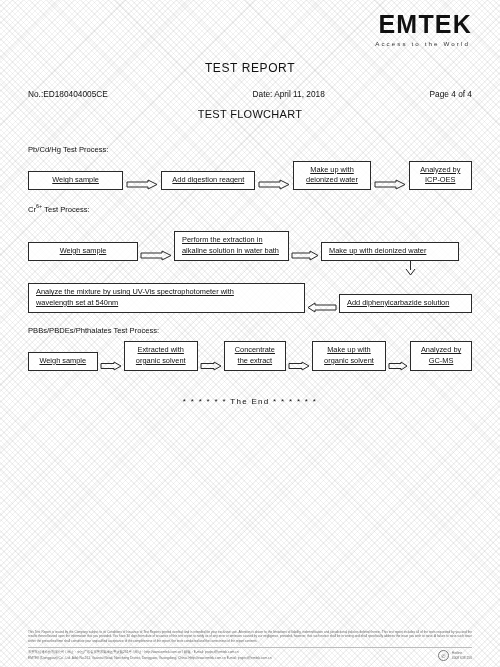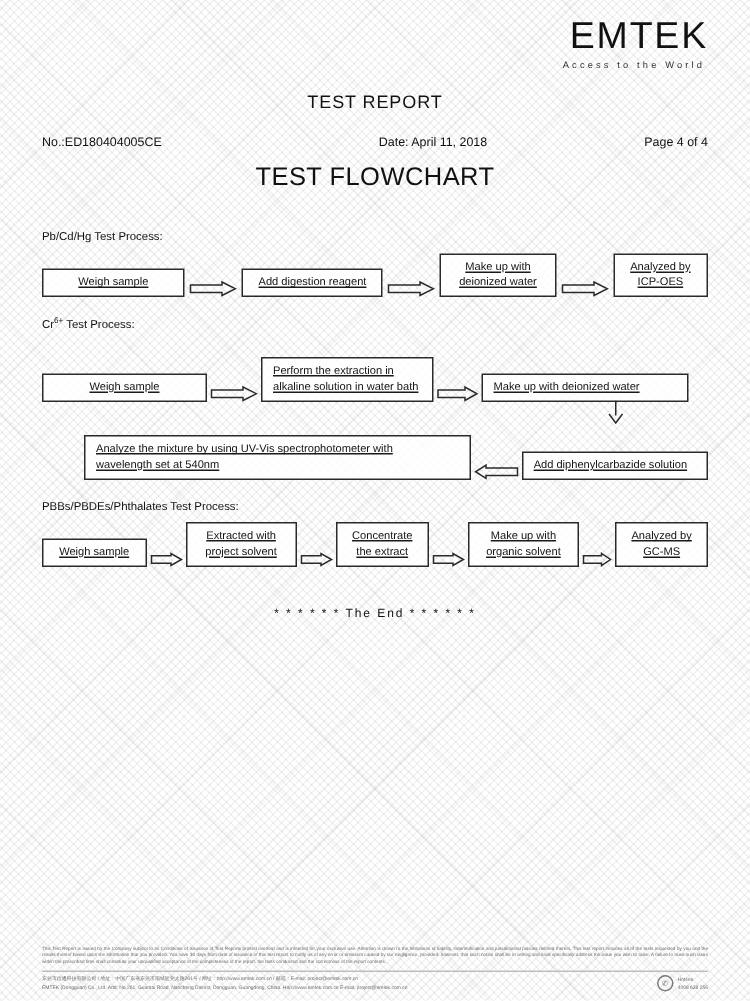--- a/index.html
+++ b/index.html
@@ -22,40 +22,40 @@
       repeating-linear-gradient(-45deg, rgba(0,0,0,0.028) 0 2px, rgba(0,0,0,0) 2px 46px);
     box-sizing:border-box;
     padding:0 28px;
   }
   .content{position:relative;z-index:2;}
 
   
   .logo-block{padding-top:12px;text-align:right;}
   .logo-word{
     font-family:"Liberation Sans",sans-serif;
-    font-size:25px;font-weight:normal;letter-spacing:1.2px;
+    font-size:25px;font-weight:bold;letter-spacing:1.2px;
     color:#111;line-height:1;
   }
   .logo-tag{
     font-size:6.2px;letter-spacing:2.1px;color:#333;
     margin-top:3px;margin-right:2px;
   }
 
   
   .doc-title{
     text-align:center;font-size:12px;letter-spacing:0.6px;
     margin-top:14px;color:#111;
   }
   .meta-row{
     display:flex;justify-content:space-between;align-items:baseline;
     font-size:8.3px;margin-top:14px;color:#111;
   }
   .meta-row .mid{margin-left:40px;}
   .flow-title{
-    text-align:center;font-size:17px;margin-top:9px;letter-spacing:0.3px;color:#111;
+    text-align:center;font-size:11px;margin-top:9px;letter-spacing:0.3px;color:#111;
   }
 
   
   .section{margin-top:25px;}
   .section-label{font-size:7.6px;margin-bottom:4px;color:#111;}
   .section-label sup{font-size:5.4px;vertical-align:super;}
 
   .row{display:flex;align-items:flex-end;text-decoration:underline;}
 
   .fbox{
@@ -171,42 +171,42 @@
         <div class="fbox left" style="width:138px;">Make up with deionized water</div>
       </div>
 
       <div style="position:relative;height:14px;">
         <svg width="11" height="16" viewBox="0 0 11 16" style="position:absolute;right:56px;top:-1px;">
           <path d="M5.5 0 V10 M1 9 L5.5 15 L10 9" fill="none" stroke="#2a2a2a" stroke-width="1"></path>
         </svg>
       </div>
 
       <div class="row" style="height:38px;">
-        <div class="fbox left" style="width:288px;white-space:pre-line;margin-left:28px;"><span>Analyze the mixture by using UV-Vis spectrophotometer with
+        <div class="fbox left" style="width:288px;white-space:pre-line;"><span>Analyze the mixture by using UV-Vis spectrophotometer with
 wavelength set at 540nm</span></div>
         <div class="arrow" style="width:34px;">
           <svg width="30" height="11" viewBox="0 0 30 11">
               <path d="M29 3 H8 V1 L1 5.5 L8 10 V8 H29 Z" fill="none" stroke="#2a2a2a" stroke-width="1"></path>
             </svg>
         </div>
         <div class="fbox left" style="width:138px;">Add diphenylcarbazide solution</div>
       </div>
     </div>
 
     <div class="section" style="margin-top:13px;">
       <div class="section-label">PBBs/PBDEs/Phthalates Test Process:</div>
       <div class="row" style="height:32px;">
         <div class="fbox" style="width:72px;">Weigh sample</div>
         <div class="arrow" style="width:26px;">
           <svg width="22" height="10" viewBox="0 0 22 10">
               <path d="M1 2.5 H14 V1 L21 5 L14 9 V7.5 H1 Z" fill="none" stroke="#2a2a2a" stroke-width="1"></path>
             </svg>
         </div>
         <div class="fbox" style="width:77px;white-space:pre-line;"><span>Extracted with
-project solvent</span></div>
+organic solvent</span></div>
         <div class="arrow" style="width:26px;">
           <svg width="22" height="10" viewBox="0 0 22 10">
               <path d="M1 2.5 H14 V1 L21 5 L14 9 V7.5 H1 Z" fill="none" stroke="#2a2a2a" stroke-width="1"></path>
             </svg>
         </div>
         <div class="fbox" style="width:64px;white-space:pre-line;"><span>Concentrate
 the extract</span></div>
         <div class="arrow" style="width:26px;">
           <svg width="22" height="10" viewBox="0 0 22 10">
               <path d="M1 2.5 H14 V1 L21 5 L14 9 V7.5 H1 Z" fill="none" stroke="#2a2a2a" stroke-width="1"></path>

